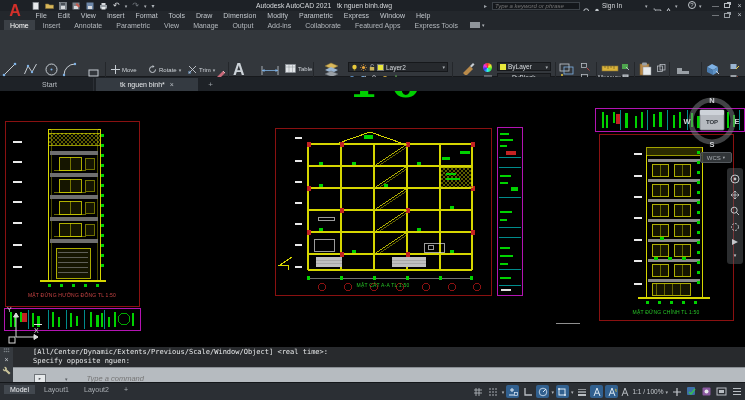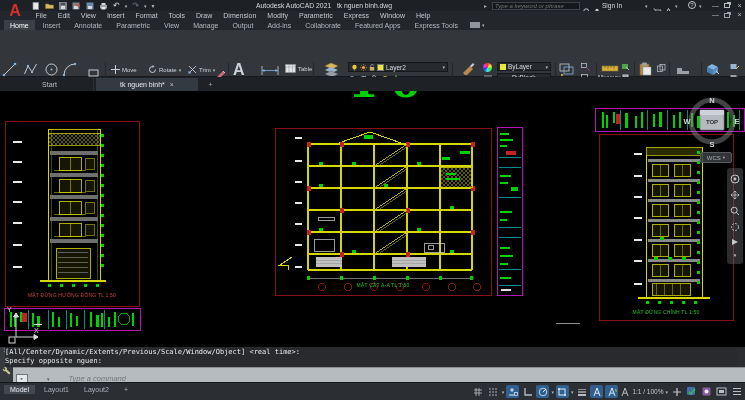--- a/index.html
+++ b/index.html
@@ -954,25 +954,25 @@
           <circle cx="1.5" cy="3.5" r=".8"></circle>
           <circle cx="3.5" cy="3.5" r=".8"></circle>
           <circle cx="5.5" cy="3.5" r=".8"></circle>
         </g>
       </svg>
     <span style="color:#c3c8cd;font-size:7px;line-height:7px">×</span>
     <svg width="9" height="9">
         <path d="M2.2 1a2 2 0 012.6 2.6L8.5 7 7 8.5 3.6 5.2A2 2 0 011 2.6l1.4 1.4 1-1z" fill="#c9c39a"></path>
       </svg>
   </div>
-  <div class="abs" style="left:5px;top:0;width:732px;height:20px;background:#282a2d;font-family:'DejaVu Sans Mono',monospace;font-size:7px;color:#e8eaeb;line-height:9px;padding:1px 0">
+  <div class="abs" style="left:13px;top:0;width:732px;height:20px;background:#282a2d;font-family:'DejaVu Sans Mono',monospace;font-size:7px;color:#e8eaeb;line-height:9px;padding:1px 20px">
     <div>[All/Center/Dynamic/Extents/Previous/Scale/Window/Object] &lt;real time&gt;:</div>
     <div>Specify opposite nguen:</div>
   </div>
-  <div class="abs flex" style="left:13px;top:20px;width:732px;height:22px;background:#b6bbc0;border-top:1px solid #8a8f94;padding-left:3px;gap:19px">
+  <div class="abs flex" style="left:13px;top:20px;width:732px;height:22px;background:#b6bbc0;border-top:1px solid #8a8f94;padding-left:21px;gap:19px">
     <span style="width:12px;height:9px;background:#e6e9eb;border:1px solid #70757a;display:inline-flex;align-items:center;justify-content:center">
         <span style="font-size:4.5px;color:#4a4f54">▸</span>
       </span>
     <span class="car" style="color:#5a5f64">▾</span>
     <input style="flex: 1 1 0%; height: 12px; background: transparent; border: none; font-style: italic; font-size: 7.5px; color: rgb(71, 76, 81); font-family: &quot;Liberation Sans&quot;, sans-serif;" placeholder="Type a command">
   </div>
 </div>
 
 <div id="statusbar" class="abs">
   <div class="abs flex" style="left:4px;top:1.5px;gap:3px">

